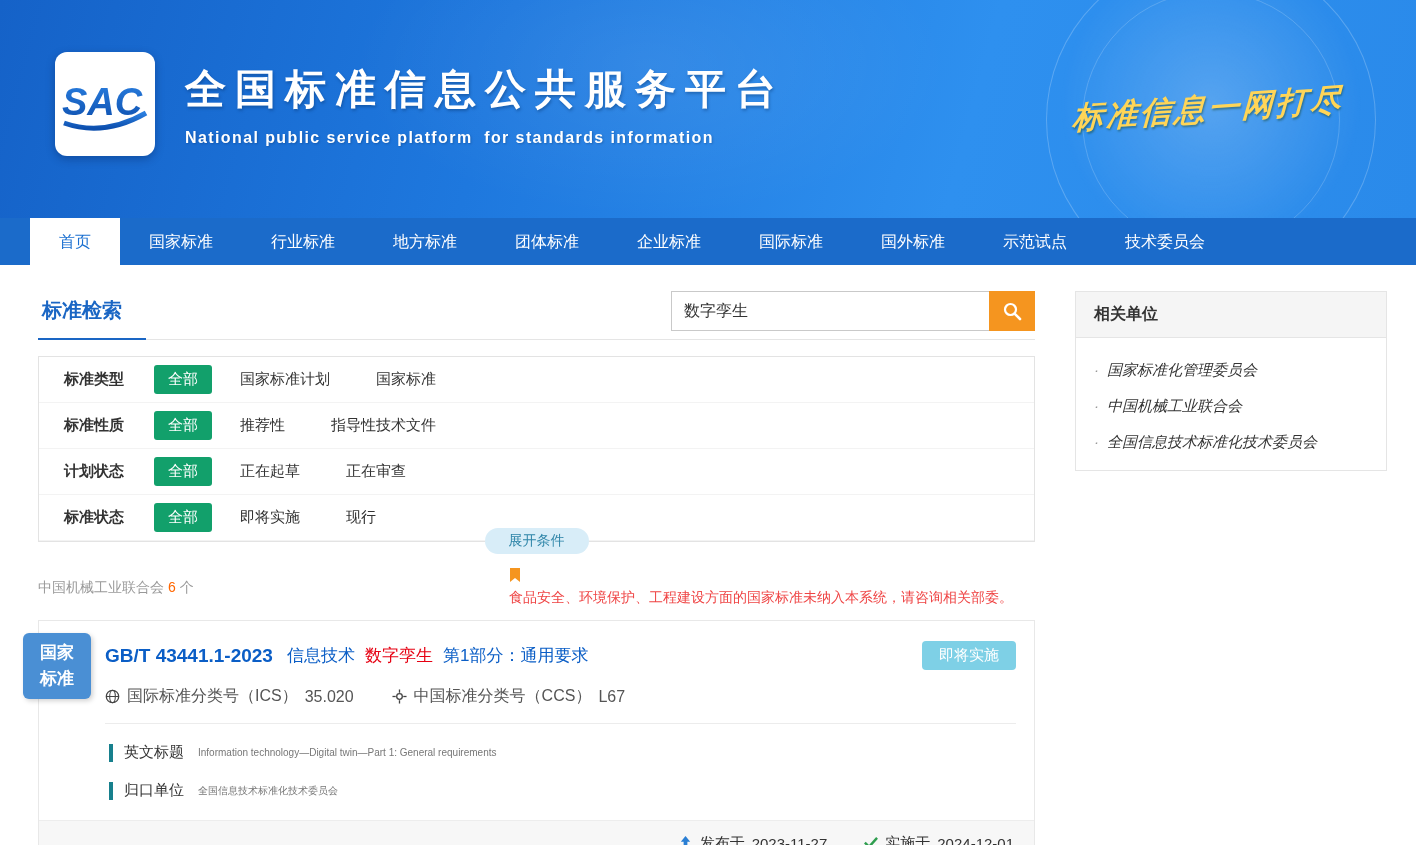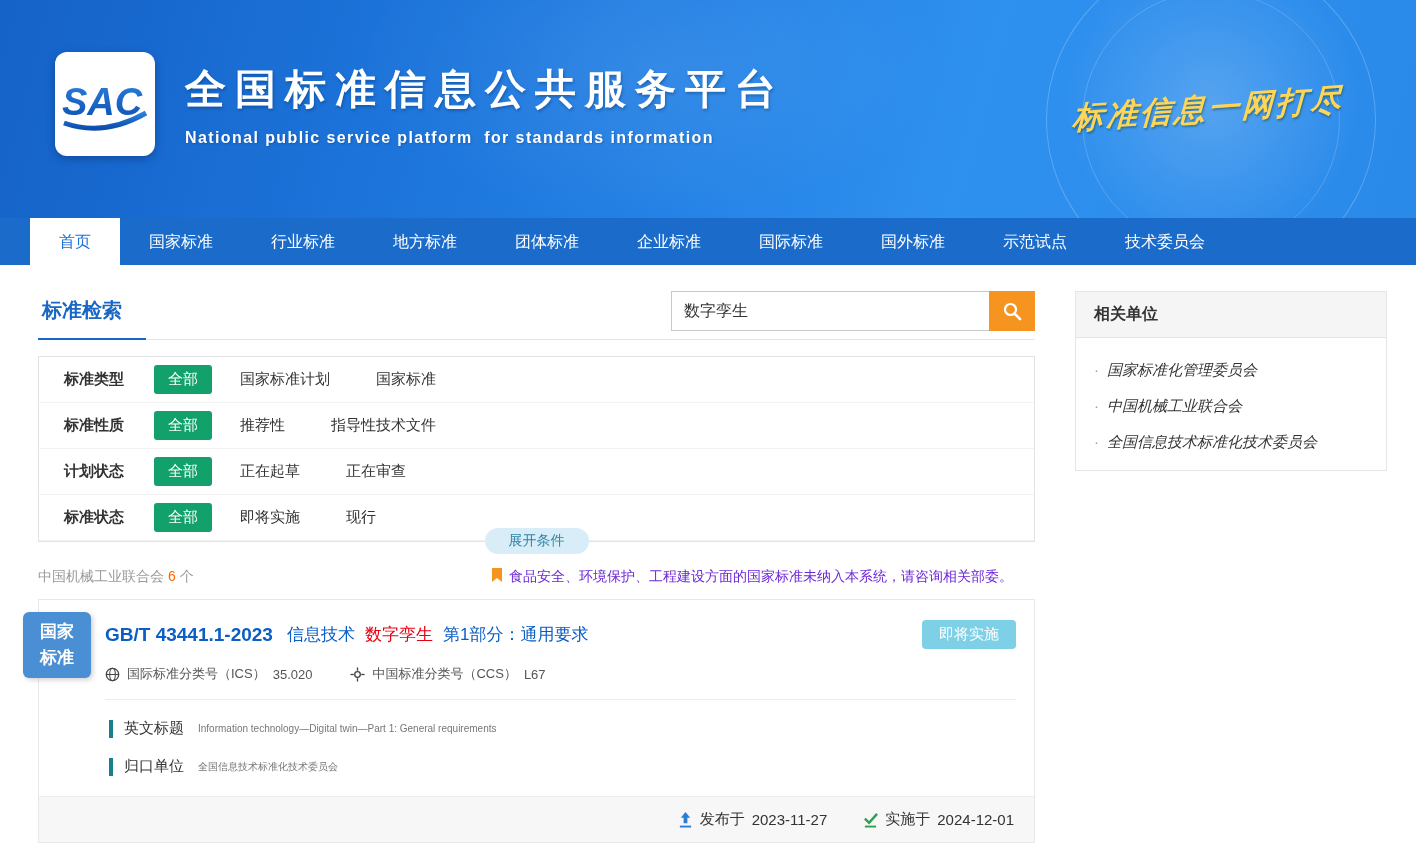--- a/index.html
+++ b/index.html
@@ -62,36 +62,36 @@
   .f-opt { font-size:15px; color:#333; margin-right:46px; cursor:pointer; }
   .expand { position:absolute; left:50%; bottom:-13px; transform:translateX(-50%);
     background:#d8edf8; color:#2e85a8; font-size:14px; padding:4px 24px;
     border-radius:14px; cursor:pointer; white-space:nowrap; }
 
   
   .result-row { display:flex; justify-content:space-between; align-items:center;
     margin-top:26px; padding-right:22px; }
   .count { color:#999; font-size:14px; }
   .count .num { color:#f60; margin:0 4px; }
-  .notice { display:flex; color:#6d28d9; font-size:14px; gap:6px; }
+  .notice { display:flex; color:#ef4444; font-size:14px; gap:6px;flex-direction:column; }
 
   
   .card { margin-top:13px; border:1px solid #e8e8e8; position:relative; }
   .badge { position:absolute; left:-16px; top:12px; width:68px; height:66px;
     background:#4a8fd4; border-radius:6px; color:#fff; font-size:17px; font-weight:bold;
     display:flex; flex-direction:column; align-items:center; justify-content:center;
     line-height:1.55; box-shadow:2px 2px 5px rgba(0,0,0,.18); }
   .card-top { display:flex; align-items:center; padding:20px 18px 0 66px; }
   .code { color:#0b5ec6; font-size:19px; font-weight:bold; margin-right:14px; cursor:pointer; }
   .t-seg { color:#0b5ec6; font-size:17px; margin-right:10px; cursor:pointer; }
   .t-hl { color:#e60012; font-size:17px; margin-right:10px; cursor:pointer; }
   .status { margin-left:auto; background:#7ed0e6; color:#fff; font-size:15px;
     padding:5px 17px; border-radius:4px; }
   .meta { display:flex; align-items:center; padding:16px 18px 0 66px;
-    color:#555; font-size:13px; }
+    color:#555; font-size:16px; }
   .meta-group { display:flex; align-items:center; gap:7px; }
   .meta-group + .meta-group { margin-left:38px; }
   .divider { margin:16px 18px 0 66px; border-top:1px solid #ececec; }
   .field-row { display:flex; align-items:center; padding:0 18px 0 70px; margin-top:19px; }
   .bar { width:4px; height:18px; background:#17808d; margin-right:11px; }
   .f-name { color:#333; font-size:15px; margin-right:14px; }
   .f-value { color:#777; font-size:10px; }
   .card-footer { margin-top:20px; background:#f7f7f7; border-top:1px solid #ededed;
     height:46px; display:flex; align-items:center; justify-content:flex-end;
     gap:36px; padding-right:20px; font-size:15px; color:#333; }

